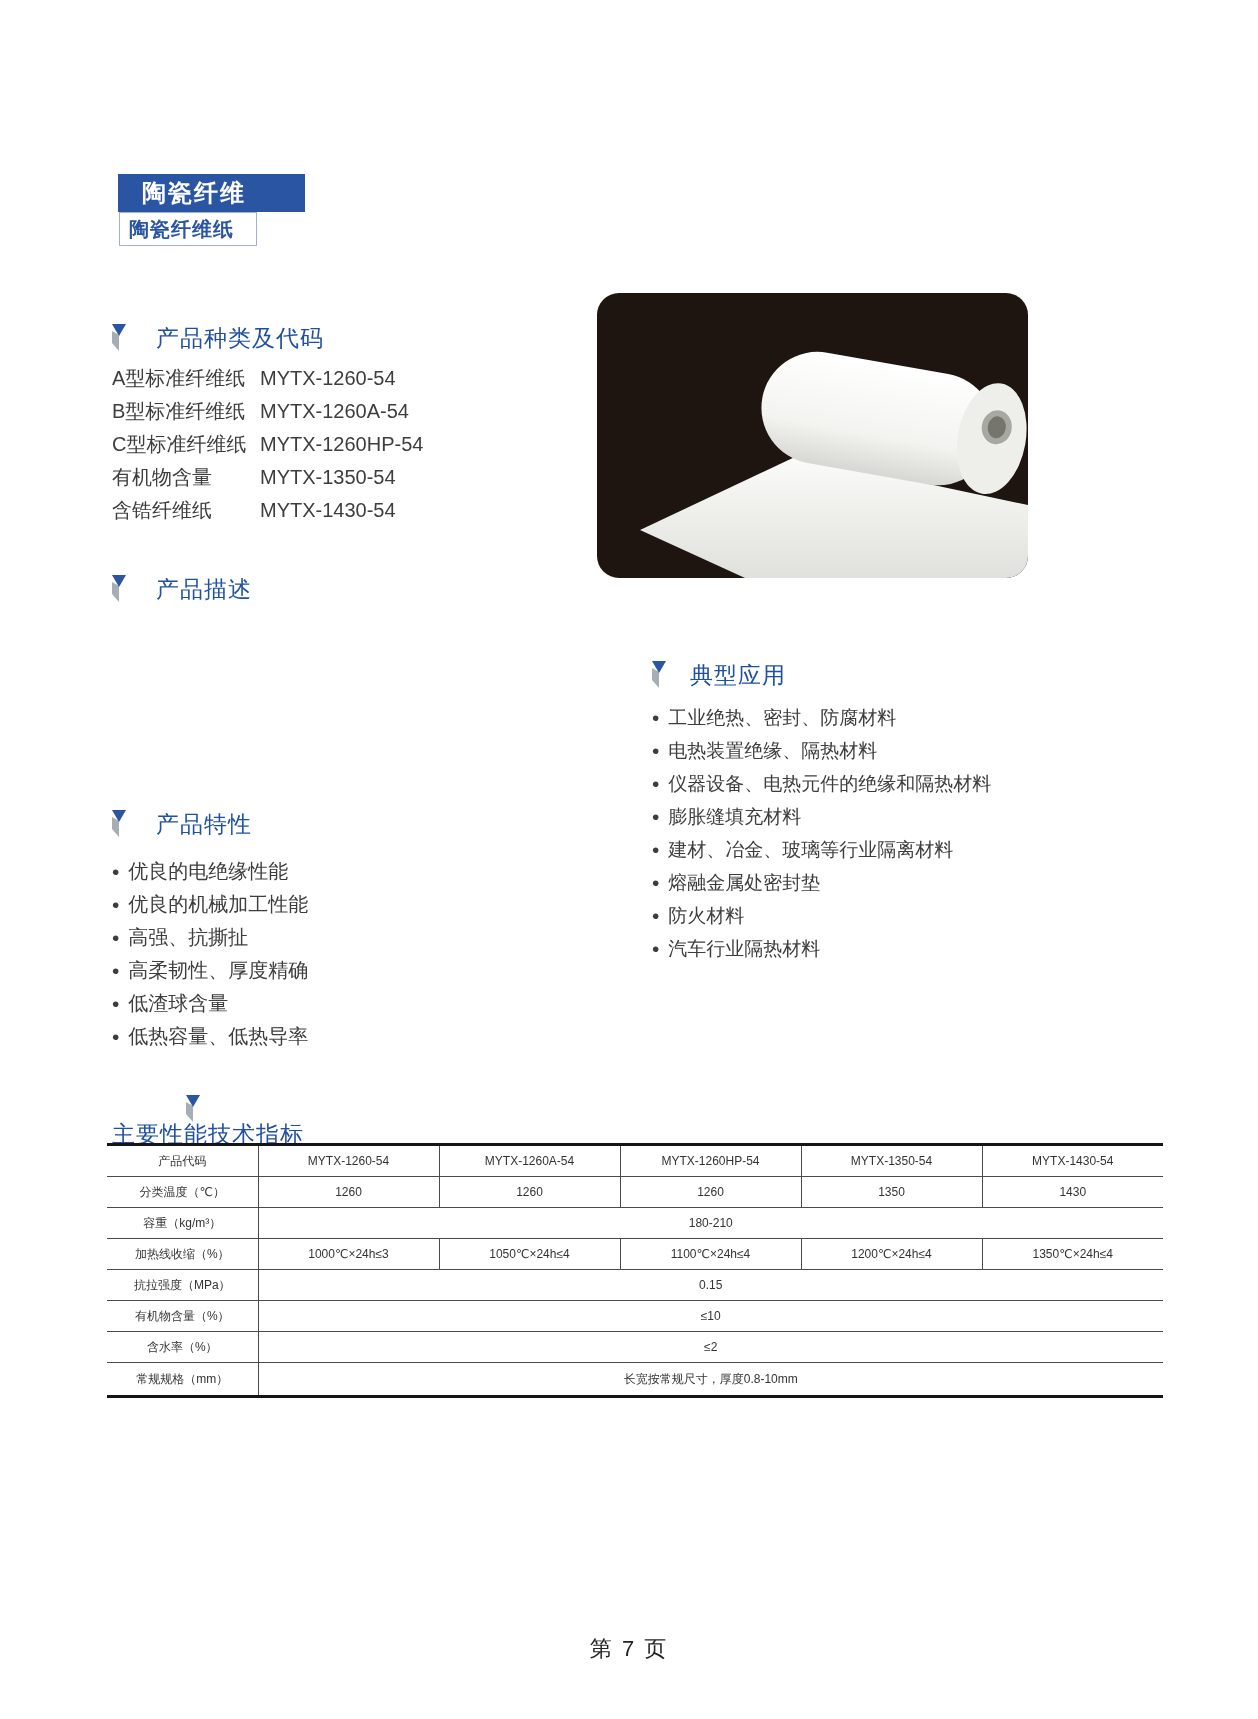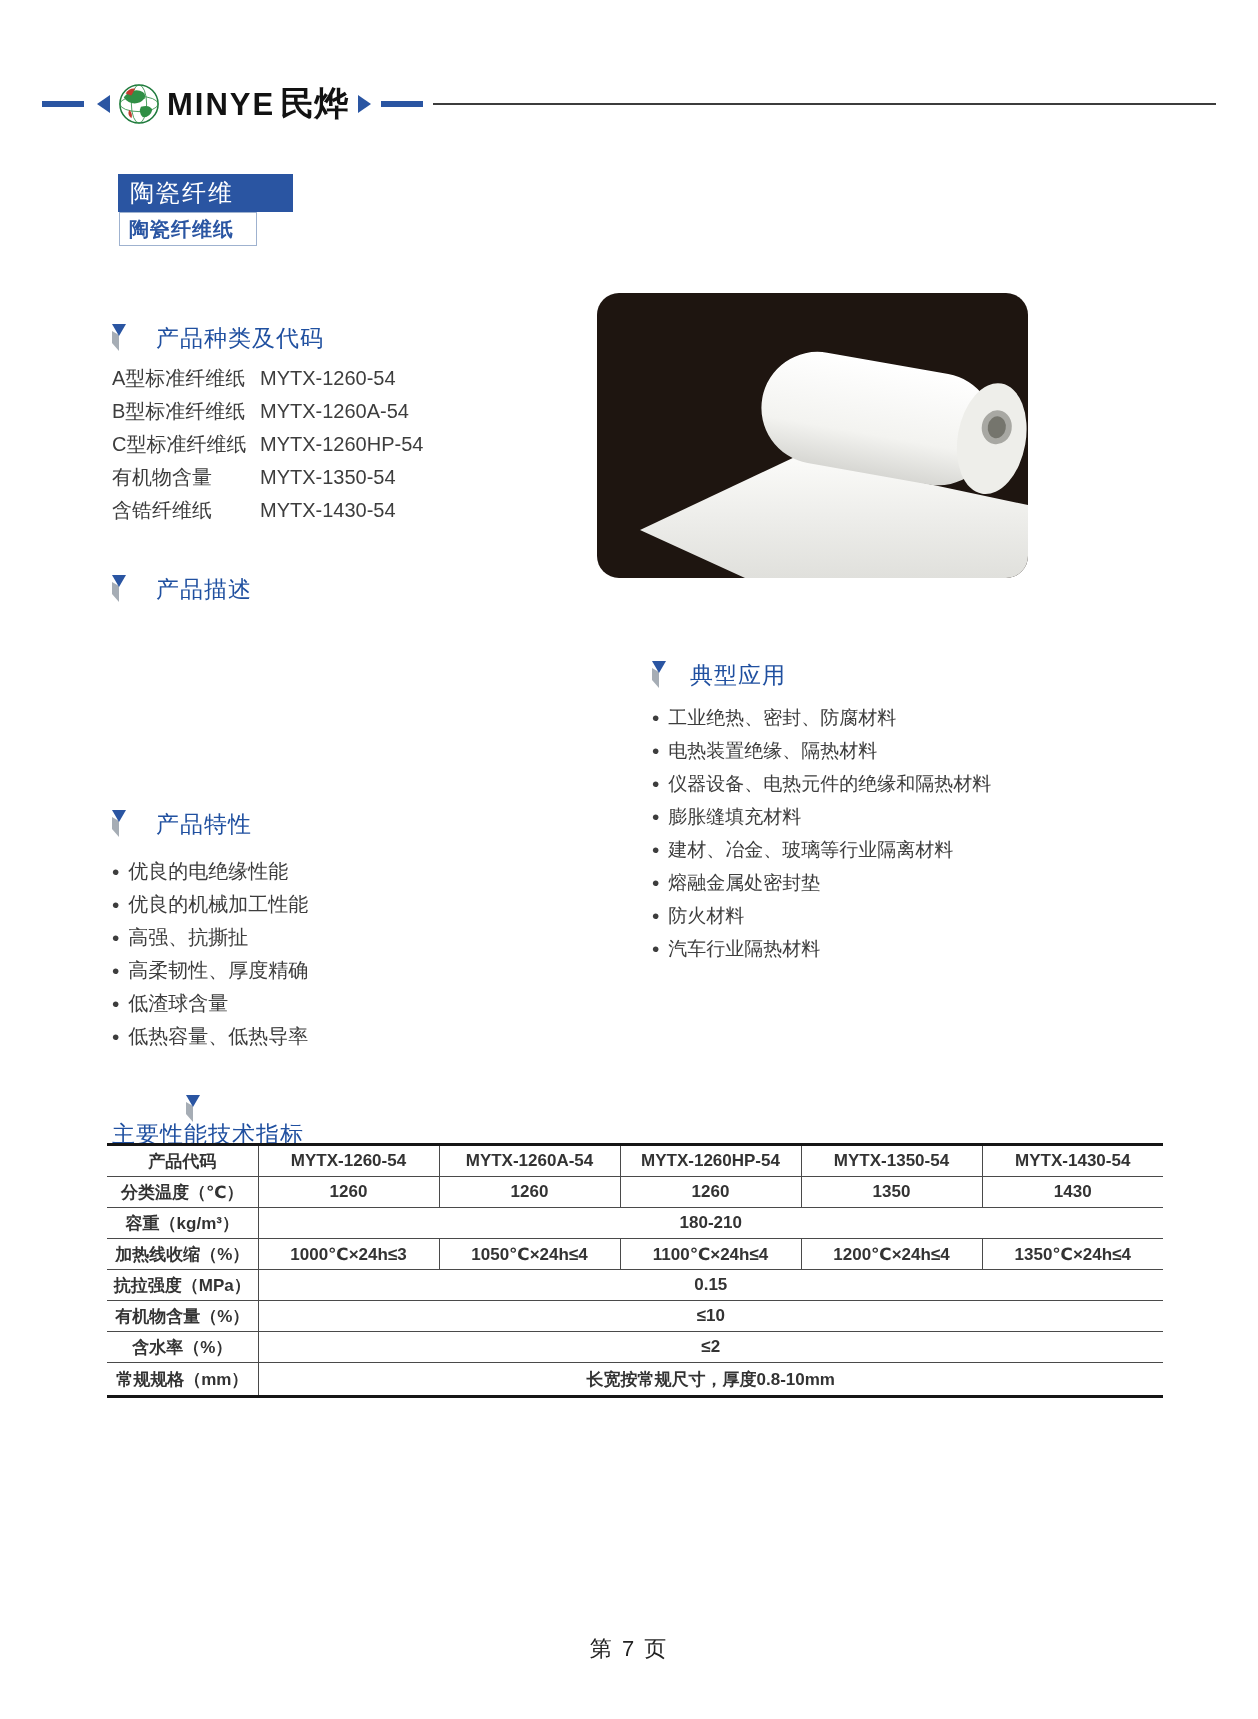--- a/index.html
+++ b/index.html
@@ -14,21 +14,21 @@
     border-right:13px solid #2a55a2;margin:0 8px 0 13px;flex:none;}
   .tri-right{width:0;height:0;border-top:9px solid transparent;border-bottom:9px solid transparent;
     border-left:13px solid #2a55a2;margin:0 10px 0 10px;flex:none;}
   .globe{flex:none;margin-right:7px;}
   .brand-en{font-size:31px;font-weight:900;color:#121212;letter-spacing:2px;line-height:1;flex:none;}
   .brand-cn{font-size:34px;font-weight:900;color:#121212;line-height:1;margin-left:5px;
     font-family:"Liberation Serif","DejaVu Serif",serif;flex:none;}
   .brand-rule{flex:1;height:2px;background:#3c3c3c;margin-left:10px;}
   
   .title-main{position:absolute;left:118px;top:174px;width:163px;height:38px;background:#2a55a2;
-    color:#ffffff;font-size:24px;font-weight:normal;line-height:38px;padding-left:12px;letter-spacing:2px;}
+    color:#ffffff;font-size:24px;font-weight:bold;line-height:38px;padding-left:24px;letter-spacing:2px;}
   .title-sub{position:absolute;left:119px;top:212px;width:127px;height:32px;border:1px solid #9fb2cf;
     color:#2a55a2;font-size:20px;font-weight:bold;line-height:32px;padding-left:9px;letter-spacing:1px;}
   
   .sec-head{position:absolute;display:flex;align-items:center;}
   .flag-icon{flex:none;margin-right:30px;}
   .sec-title{font-size:23px;font-weight:normal;color:#2050a0;letter-spacing:1px;line-height:1;}
   
   .types-list{position:absolute;left:112px;top:362px;}
   .type-row{display:flex;height:33px;align-items:center;font-size:20px;color:#3d3d3d;}
   .type-name{width:148px;flex:none;}
@@ -39,55 +39,37 @@
   .feat-list{position:absolute;left:112px;top:855px;}
   .feat-item{display:flex;align-items:center;height:33px;font-size:20px;color:#3d3d3d;}
   .apps-list{position:absolute;left:652px;top:701px;}
   .app-item{display:flex;align-items:center;height:33px;font-size:19px;color:#3d3d3d;}
   .bullet{margin-right:9px;font-size:21px;line-height:1;color:#3d3d3d;flex:none;}
   
   .photo{position:absolute;left:597px;top:293px;width:431px;height:285px;border-radius:22px;
     overflow:hidden;background:#1e1510;}
   
   .spec-table{position:absolute;left:107px;top:1143px;width:1056px;border-collapse:collapse;
-    table-layout:fixed;font-size:17px;color:#333333;
-    border-top:3px solid #151515;border-bottom:3px solid #151515;font-weight:bold;}
+    table-layout:fixed;font-size:12px;color:#333333;
+    border-top:3px solid #151515;border-bottom:3px solid #151515;}
   .spec-table td{height:30px;text-align:center;padding:0 3px;border-bottom:1.6px solid #4a4a4a;
     overflow:hidden;white-space:nowrap;}
   .spec-table tr.last td{border-bottom:none;height:32px;}
   .spec-table td.vline{border-right:1.6px solid #4a4a4a;}
   
   .notes{position:absolute;left:107px;top:1396px;font-size:15.5px;line-height:29px;color:#333333;}
   .note-indent{padding-left:47px;}
   .footer{position:absolute;left:0;top:1634px;width:100%;text-align:center;font-size:22px;
     color:#222222;letter-spacing:2px;}
 </style>
 </head>
 <body>
 
 <div class="page">
 
-  <div class="brand-row">
-    <div class="brand-dash"></div>
-    <div class="tri-left"></div>
-    <svg class="globe" width="42" height="42" viewBox="0 0 44 44">
-      <circle cx="22" cy="22" r="20" fill="#ffffff" stroke="#1e7a3c" stroke-width="1.6"></circle>
-      <ellipse cx="22" cy="22" rx="20" ry="8" fill="none" stroke="#2f8f45" stroke-width="0.9"></ellipse>
-      <ellipse cx="22" cy="22" rx="8" ry="20" fill="none" stroke="#2f8f45" stroke-width="0.9"></ellipse>
-      <path d="M6,15 Q13,6 23,8 Q30,10 28,16 Q22,23 14,21 Q8,19 6,15 Z" fill="#2f8f45"></path>
-      <path d="M8,11 Q12,5 18,6 L14,13 Z" fill="#c23b2e"></path>
-      <path d="M24,25 Q33,22 36,28 Q34,36 26,36 Q21,31 24,25 Z" fill="#2f8f45"></path>
-      <path d="M12,28 Q16,33 14,37 Q9,33 12,28 Z" fill="#c23b2e"></path>
-    </svg>
-    <span class="brand-en">MINYE</span>
-    <span class="brand-cn">民烨</span>
-    <div class="tri-right"></div>
-    <div class="brand-dash"></div>
-    <div class="brand-rule"></div>
-  </div>
 
   <div class="title-main">陶瓷纤维</div>
   <div class="title-sub">陶瓷纤维纸</div>
 
   <div class="sec-head" style="left:112px;top:324px;">
     <svg class="flag-icon" width="14" height="28" viewBox="0 0 14 28">
       <polygon points="0,7 7,11 7,27 0,19" fill="#a6adb5"></polygon>
       <polygon points="0,0 14,0 7,12" fill="#2a55a2"></polygon>
     </svg>
     <span class="sec-title">产品种类及代码</span>

